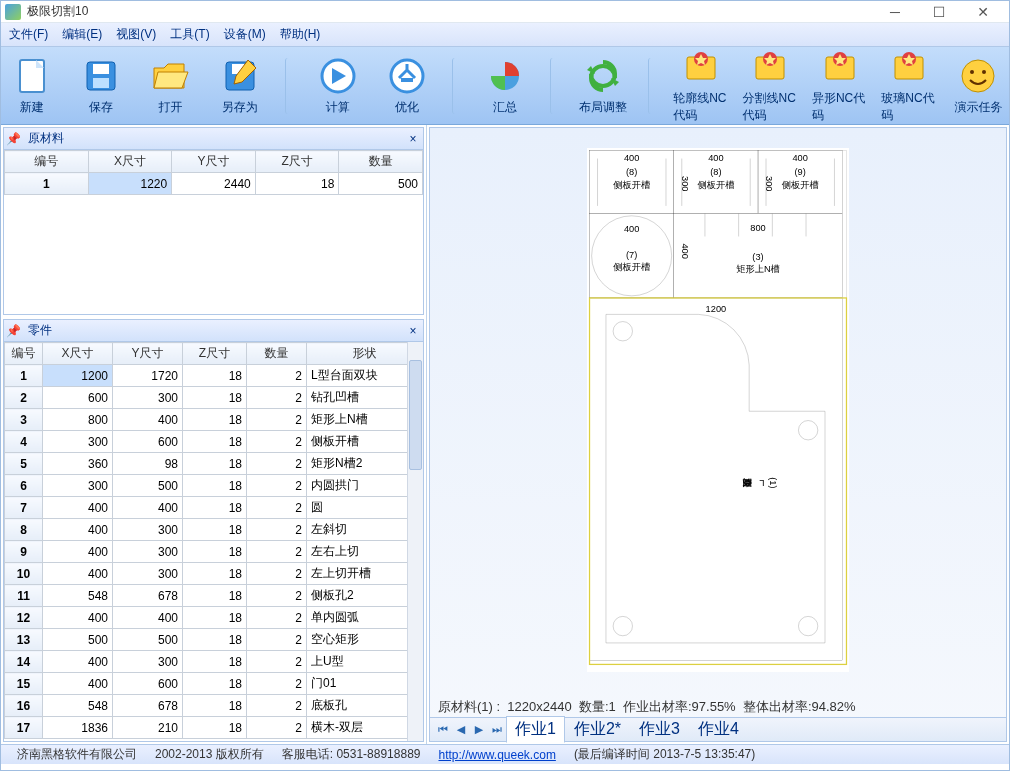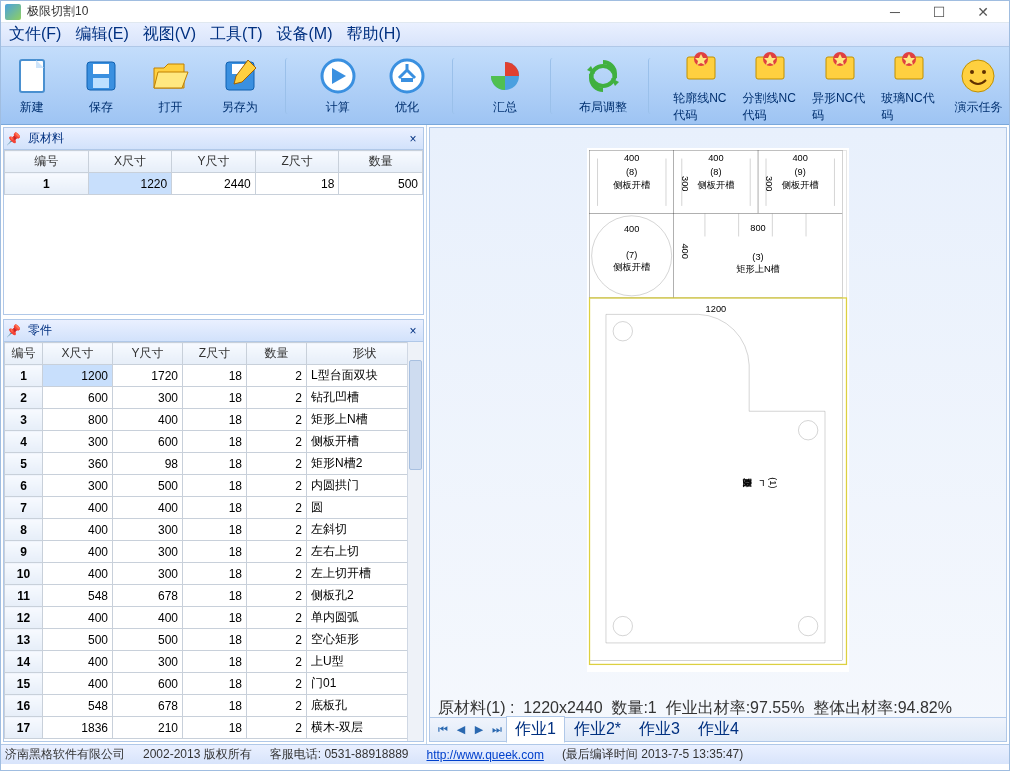--- a/index.html
+++ b/index.html
@@ -2,21 +2,21 @@
 <html><head>
 <meta charset="utf-8">
 <style>
 * { box-sizing: border-box; margin: 0; padding: 0; font-family: "Microsoft YaHei", "SimSun", sans-serif; }
 body { width: 1010px; height: 771px; background: #fff; font-size: 12px; overflow: hidden; position: relative; border: 1px solid #a0bde0; }
 .titlebar { height: 22px; background: #fff; display: flex; align-items: center; padding: 0 4px; border-bottom: 1px solid #e0e8f0; }
 .titlebar .icon { width: 16px; height: 16px; background: linear-gradient(135deg, #4aa0e0, #8fd060); border-radius: 2px; margin-right: 6px; }
 .titlebar .title { flex: 1; color: #333; }
 .titlebar .win-btn { width: 44px; height: 28px; display: flex; align-items: center; justify-content: center; color: #555; font-size: 14px; cursor: default; }
 .menubar { height: 24px; background: linear-gradient(#eaf0ff, #d8e4fb); display: flex; align-items: center; padding: 0 8px; border-bottom: 1px solid #b0c8e8; }
-.menubar span { margin-right: 14px; color: #003080; font-size: 16px; cursor: default; }
+.menubar span { margin-right: 14px; color: #003080; font-size: 12px; cursor: default; }
 .toolbar { height: 78px; background: linear-gradient(#c3ddfb, #9ec4f3); display: flex; align-items: center; padding: 2px 2px; border-bottom: 1px solid #7aa8db; gap: 12px; }
 .tool-btn { width: 66px; height: 72px; display: flex; flex-direction: column; align-items: center; justify-content: center; color: #003070; font-size: 12px; border-radius: 3px; cursor: pointer; margin: 0 1px; }
 .tool-btn .glyph { width: 40px; height: 40px; margin-bottom: 3px; display: flex; align-items: center; justify-content: center; }
 .tool-btn.sep { width: 10px; border-left: 1px solid #9ac0ea; height: 56px; margin: 0 4px; }
 .content { display: flex; height: 619px; }
 .left-col { width: 426px; display: flex; flex-direction: column; border-right: 1px solid #c0d4eb; }
 .panel { border: 1px solid #b0c8e8; margin: 2px; background: #fff; display: flex; flex-direction: column; }
 .panel-head { height: 22px; background: linear-gradient(#eaf0ff, #d2e2fb); display: flex; align-items: center; border-bottom: 1px solid #b0c8e8; }
 .panel-head .pin { width: 20px; color: #2a68b0; text-align: center; }
 .panel-head .lbl { flex: 1; color: #003080; padding-left: 4px; }
@@ -24,26 +24,26 @@
 .grid { overflow: hidden; flex: 1; }
 table { border-collapse: collapse; width: 100%; table-layout: fixed; }
 th, td { border: 1px solid #c8d0da; height: 22px; font-size: 12px; padding: 0 4px; text-align: right; }
 th { background: linear-gradient(#f7faff, #e6eef8); color: #333; font-weight: normal; text-align: center; }
 td.rh { background: linear-gradient(#f7faff, #e6eef8); text-align: center; font-weight: bold; }
 td.shape { text-align: left; }
 .sel { background: #c8dffc; }
 .right-col { flex: 1; display: flex; flex-direction: column; background: linear-gradient(#e8f0fc, #f5f8fd); border: 1px solid #b0c8e8; margin: 2px; position: relative; }
 .preview { flex: 1; display: flex; align-items: flex-start; justify-content: center; padding-top: 20px; }
 svg.layout { background: #fff; }
-.info-line { height: 22px; padding: 3px 8px; color: #333; font-size: 16px; white-space: pre; }
+.info-line { height: 22px; padding: 3px 8px; color: #333; font-size: 13px; white-space: pre; }
 .nav-tabs { height: 24px; display: flex; align-items: center; background: linear-gradient(#f0f4fc, #e0eaf8); border-top: 1px solid #b0c8e8; padding: 0 4px; }
 .nav-tabs .nb { width: 18px; height: 18px; color: #2a68b0; display: flex; align-items: center; justify-content: center; cursor: pointer; font-size: 11px; }
 .nav-tabs .tab { padding: 2px 8px; font-size: 16px; color: #003080; cursor: pointer; border: 1px solid transparent; }
 .nav-tabs .tab.active { background: #fff; border: 1px solid #b0c8e8; border-bottom-color: #fff; }
-.statusbar { height: 20px; background: linear-gradient(#eaf0ff, #d8e4fb); display: flex; align-items: center; font-size: 12px; color: #333; padding: 0 4px; border-top: 1px solid #b0c8e8; text-align: center; }
+.statusbar { height: 20px; background: linear-gradient(#eaf0ff, #d8e4fb); display: flex; align-items: center; font-size: 12px; color: #333; padding: 0 16px; border-top: 1px solid #b0c8e8; text-align: center; }
 .statusbar span { margin-right: 18px; }
 .statusbar .link { color: #0040cc; text-decoration: underline; }
 .panel1 { height: 188px; }
 .panel2 { flex: 1; }
 .scrollbar { position: absolute; right: 0; top: 0; bottom: 0; width: 16px; background: #eef2f8; border-left: 1px solid #d0d8e4; }
 .scrollbar .thumb { position: absolute; left: 1px; right: 1px; top: 18px; height: 110px; background: #cedcf0; border: 1px solid #a8c0e0; border-radius: 2px; }
 .panel2 .grid { position: relative; overflow: hidden; }
 </style>
 </head>
 <body>

